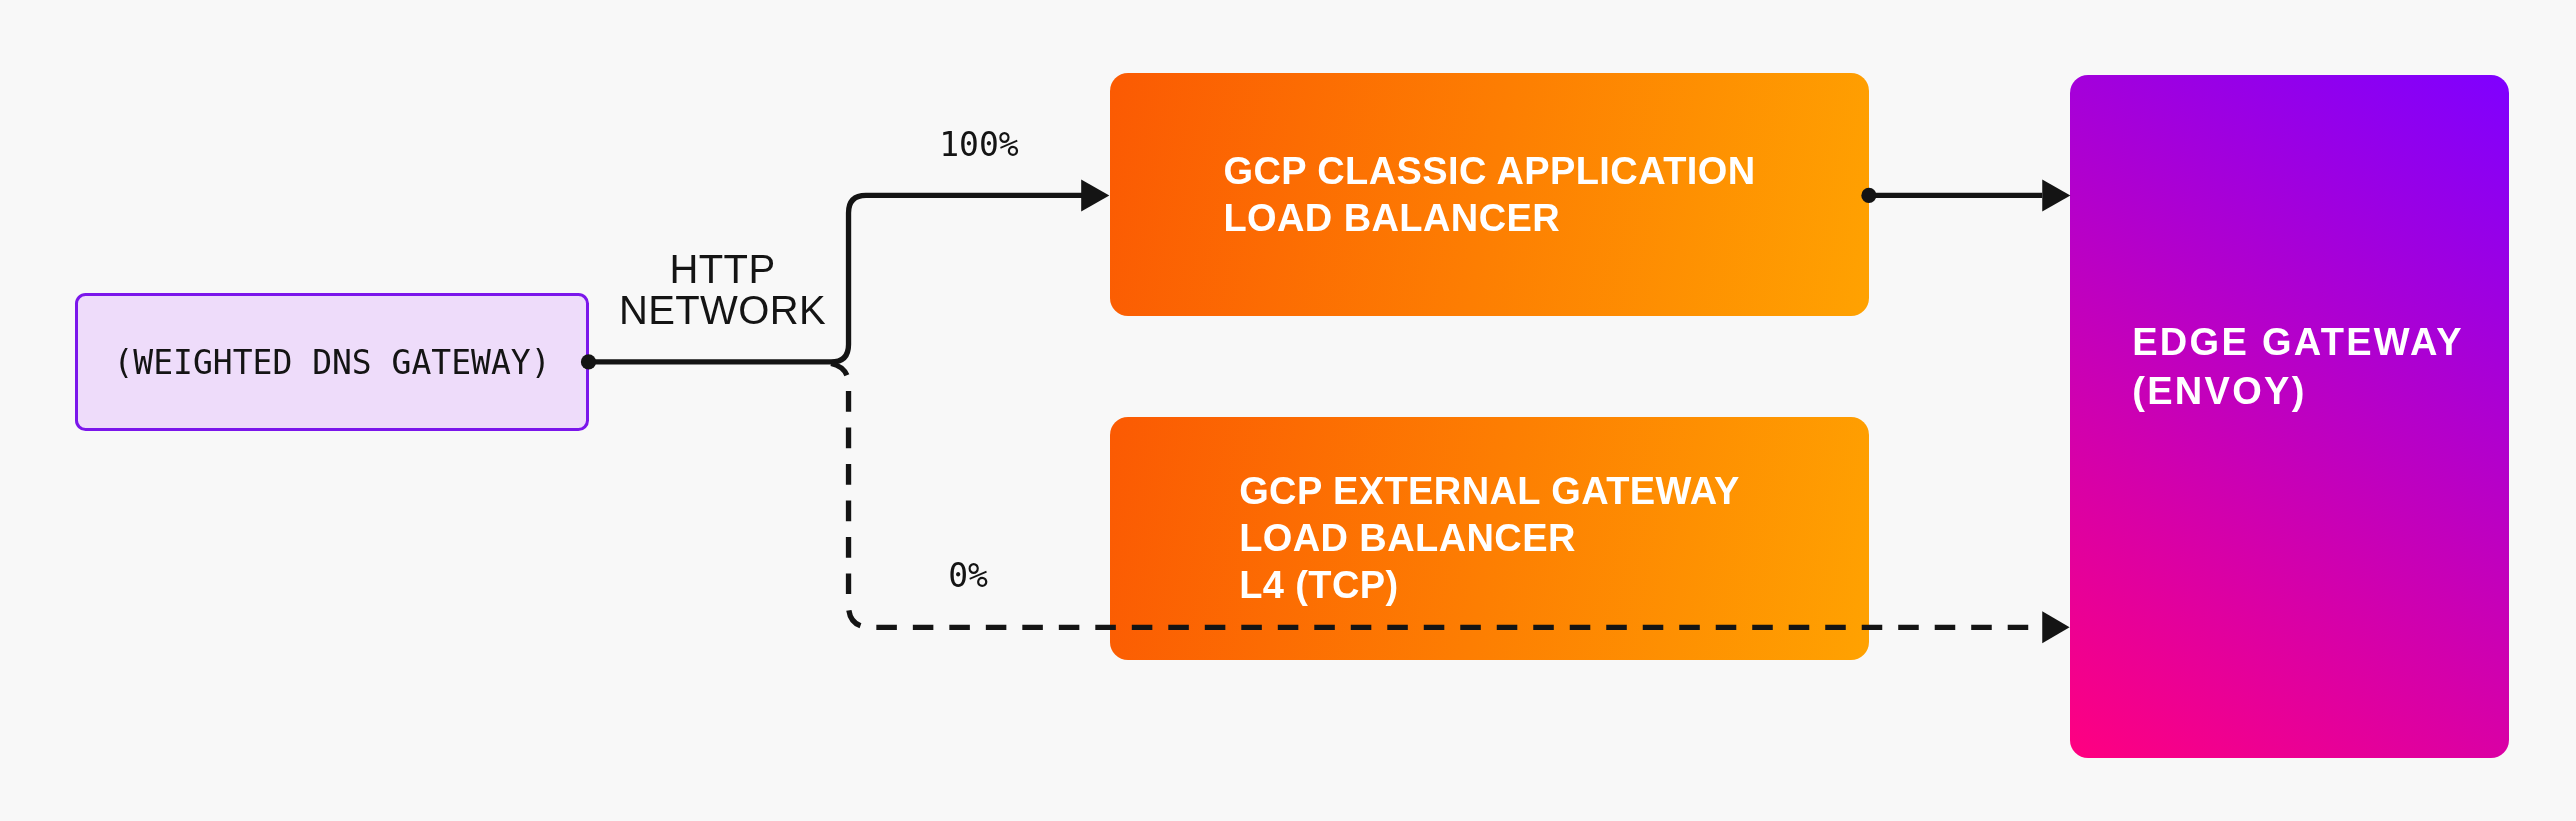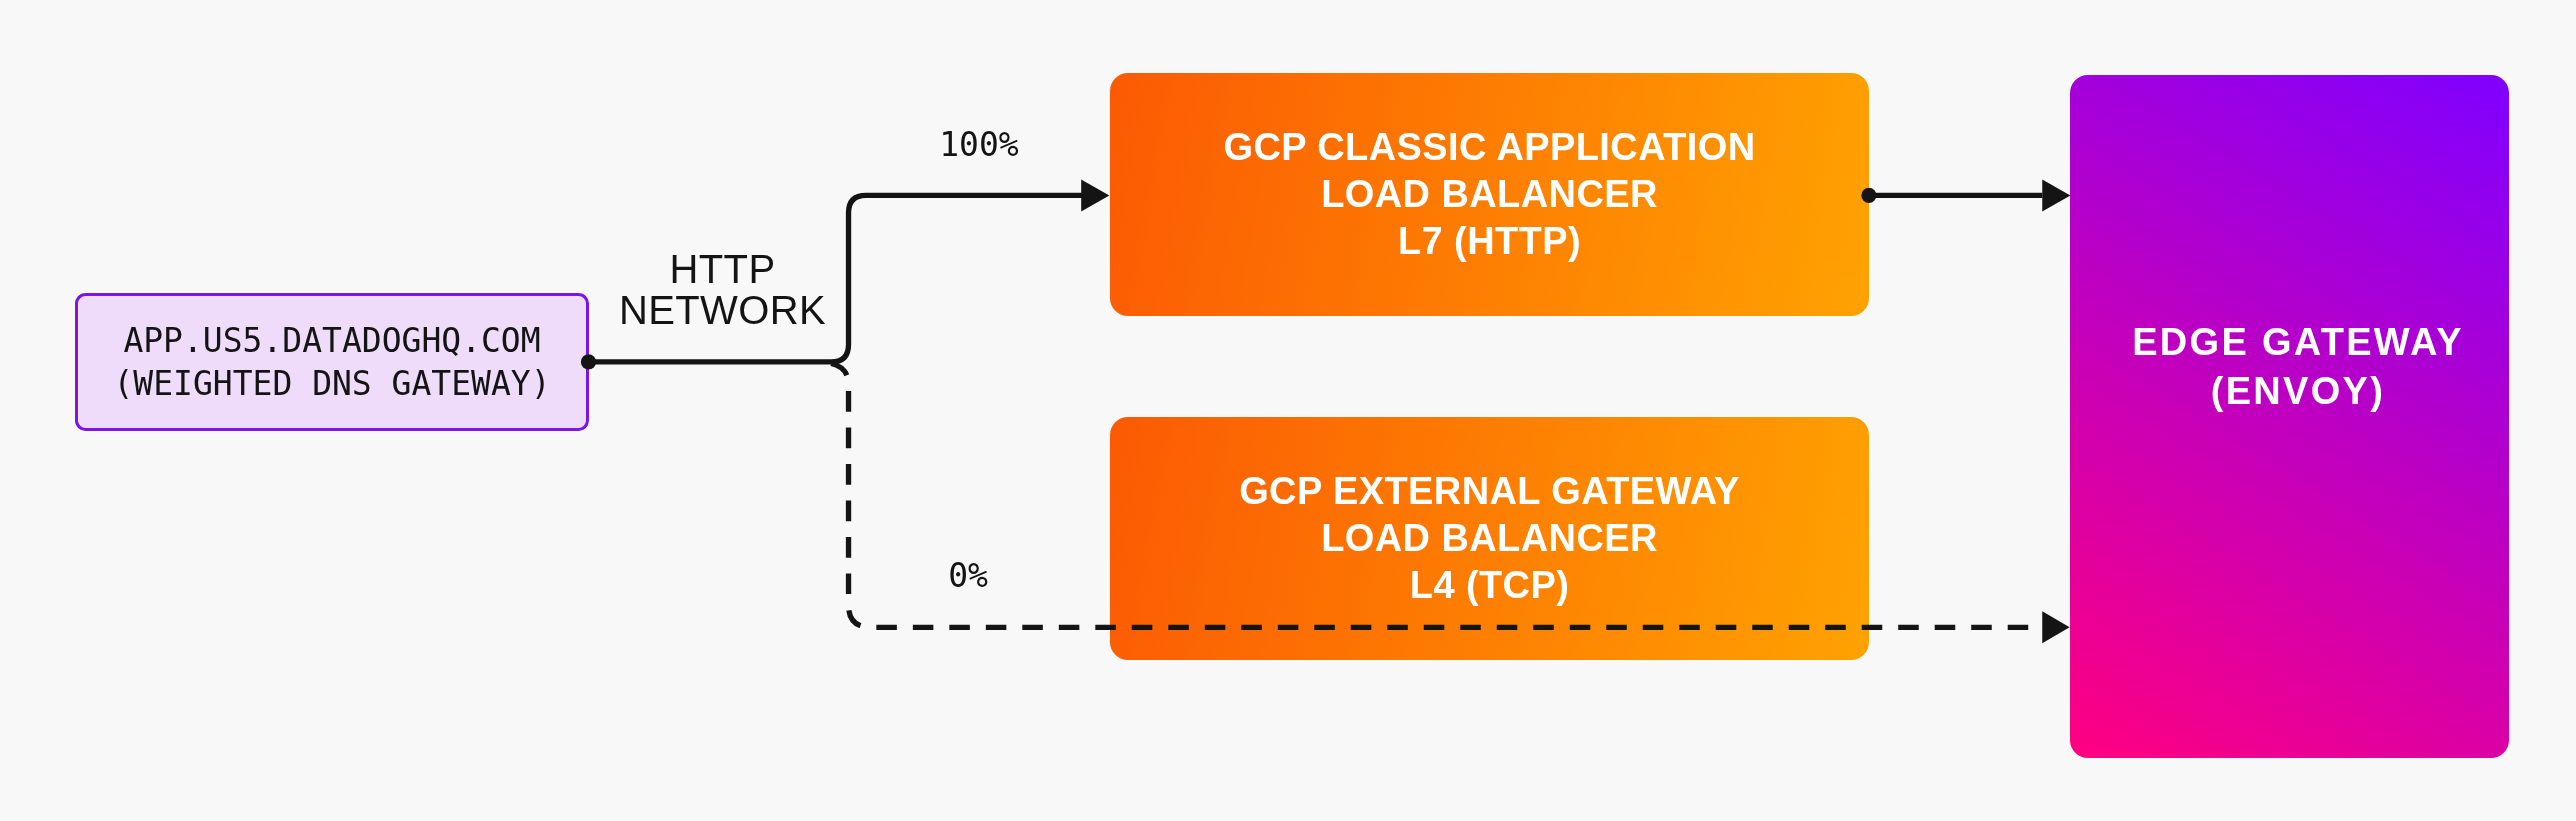--- a/index.html
+++ b/index.html
@@ -1,21 +1,21 @@
 <!DOCTYPE html>
 <html style="--c-background: #F8F8F8; --c-line: #141414; --c-dns-fill: #EEDCFA; --c-dns-border: #7B16EB; --c-dns-text: #141414; --c-orange-from: #FB5A03; --c-orange-to: #FFA201; --c-purple-from: #FF0080; --c-purple-to: #7F00FF; --c-node-text: #FFFFFF;font-size:12px"><head>
 <meta charset="utf-8">
 <style>
   html,body{margin:0;padding:0;width:2576px;height:822px;overflow:hidden;}
   body{background:var(--c-background,#F8F8F8);font-family:"Liberation Sans",sans-serif;}
   .canvas{position:absolute;left:0;top:0;width:2576px;height:822px;background:var(--c-background,#F8F8F8);}
 
   
   .node{position:absolute;display:flex;flex-direction:column;align-items:center;justify-content:center;
-        text-align:center;box-sizing:border-box;}
+        text-align:left;box-sizing:border-box;}
   .dns-box{left:75px;top:293px;width:514px;height:138px;border:3.8px solid var(--c-dns-border,#7B16EB);
            border-radius:10.6px;background:var(--c-dns-fill,#EEDCFA);color:var(--c-dns-text,#141414);
            font-family:"DejaVu Sans Mono",monospace;font-size:33px;line-height:43px;white-space:nowrap;}
   .lb-box{width:759px;border-radius:18px;color:var(--c-node-text,#FFFFFF);
           background:linear-gradient(100deg,var(--c-orange-from,#FB5A03),var(--c-orange-to,#FFA201));
           font-weight:bold;font-size:38px;line-height:47px;letter-spacing:0.4px;}
   .lb1{left:1110px;top:73px;height:243px;}
   .lb2{left:1110px;top:417px;height:243px;}
   .gateway{left:2070px;top:75px;width:439px;height:683px;border-radius:18px;color:var(--c-node-text,#FFFFFF);
            background:linear-gradient(32deg,var(--c-purple-from,#FF0080),var(--c-purple-to,#7F00FF));
@@ -35,29 +35,27 @@
   .stroke{fill:none;stroke:var(--c-line,#141414);stroke-width:7px;}
   .dashed{stroke-dasharray:27 21;}
   .solidfill{fill:var(--c-line,#141414);stroke:none;}
 </style>
 </head>
 <body>
 
 <div class="canvas">
 
   <div class="node dns-box">
-    <div>APP.US5.DATADOGHQ.COM</div>
     <div>(WEIGHTED DNS GATEWAY)</div>
   </div>
 
   <div class="node lb-box lb1">
     <div class="stack">
       <div>GCP CLASSIC APPLICATION</div>
       <div>LOAD BALANCER</div>
-      <div>L7 (HTTP)</div>
     </div>
   </div>
 
   <div class="node lb-box lb2">
     <div class="stack">
       <div>GCP EXTERNAL GATEWAY</div>
       <div>LOAD BALANCER</div>
       <div>L4 (TCP)</div>
     </div>
   </div>

